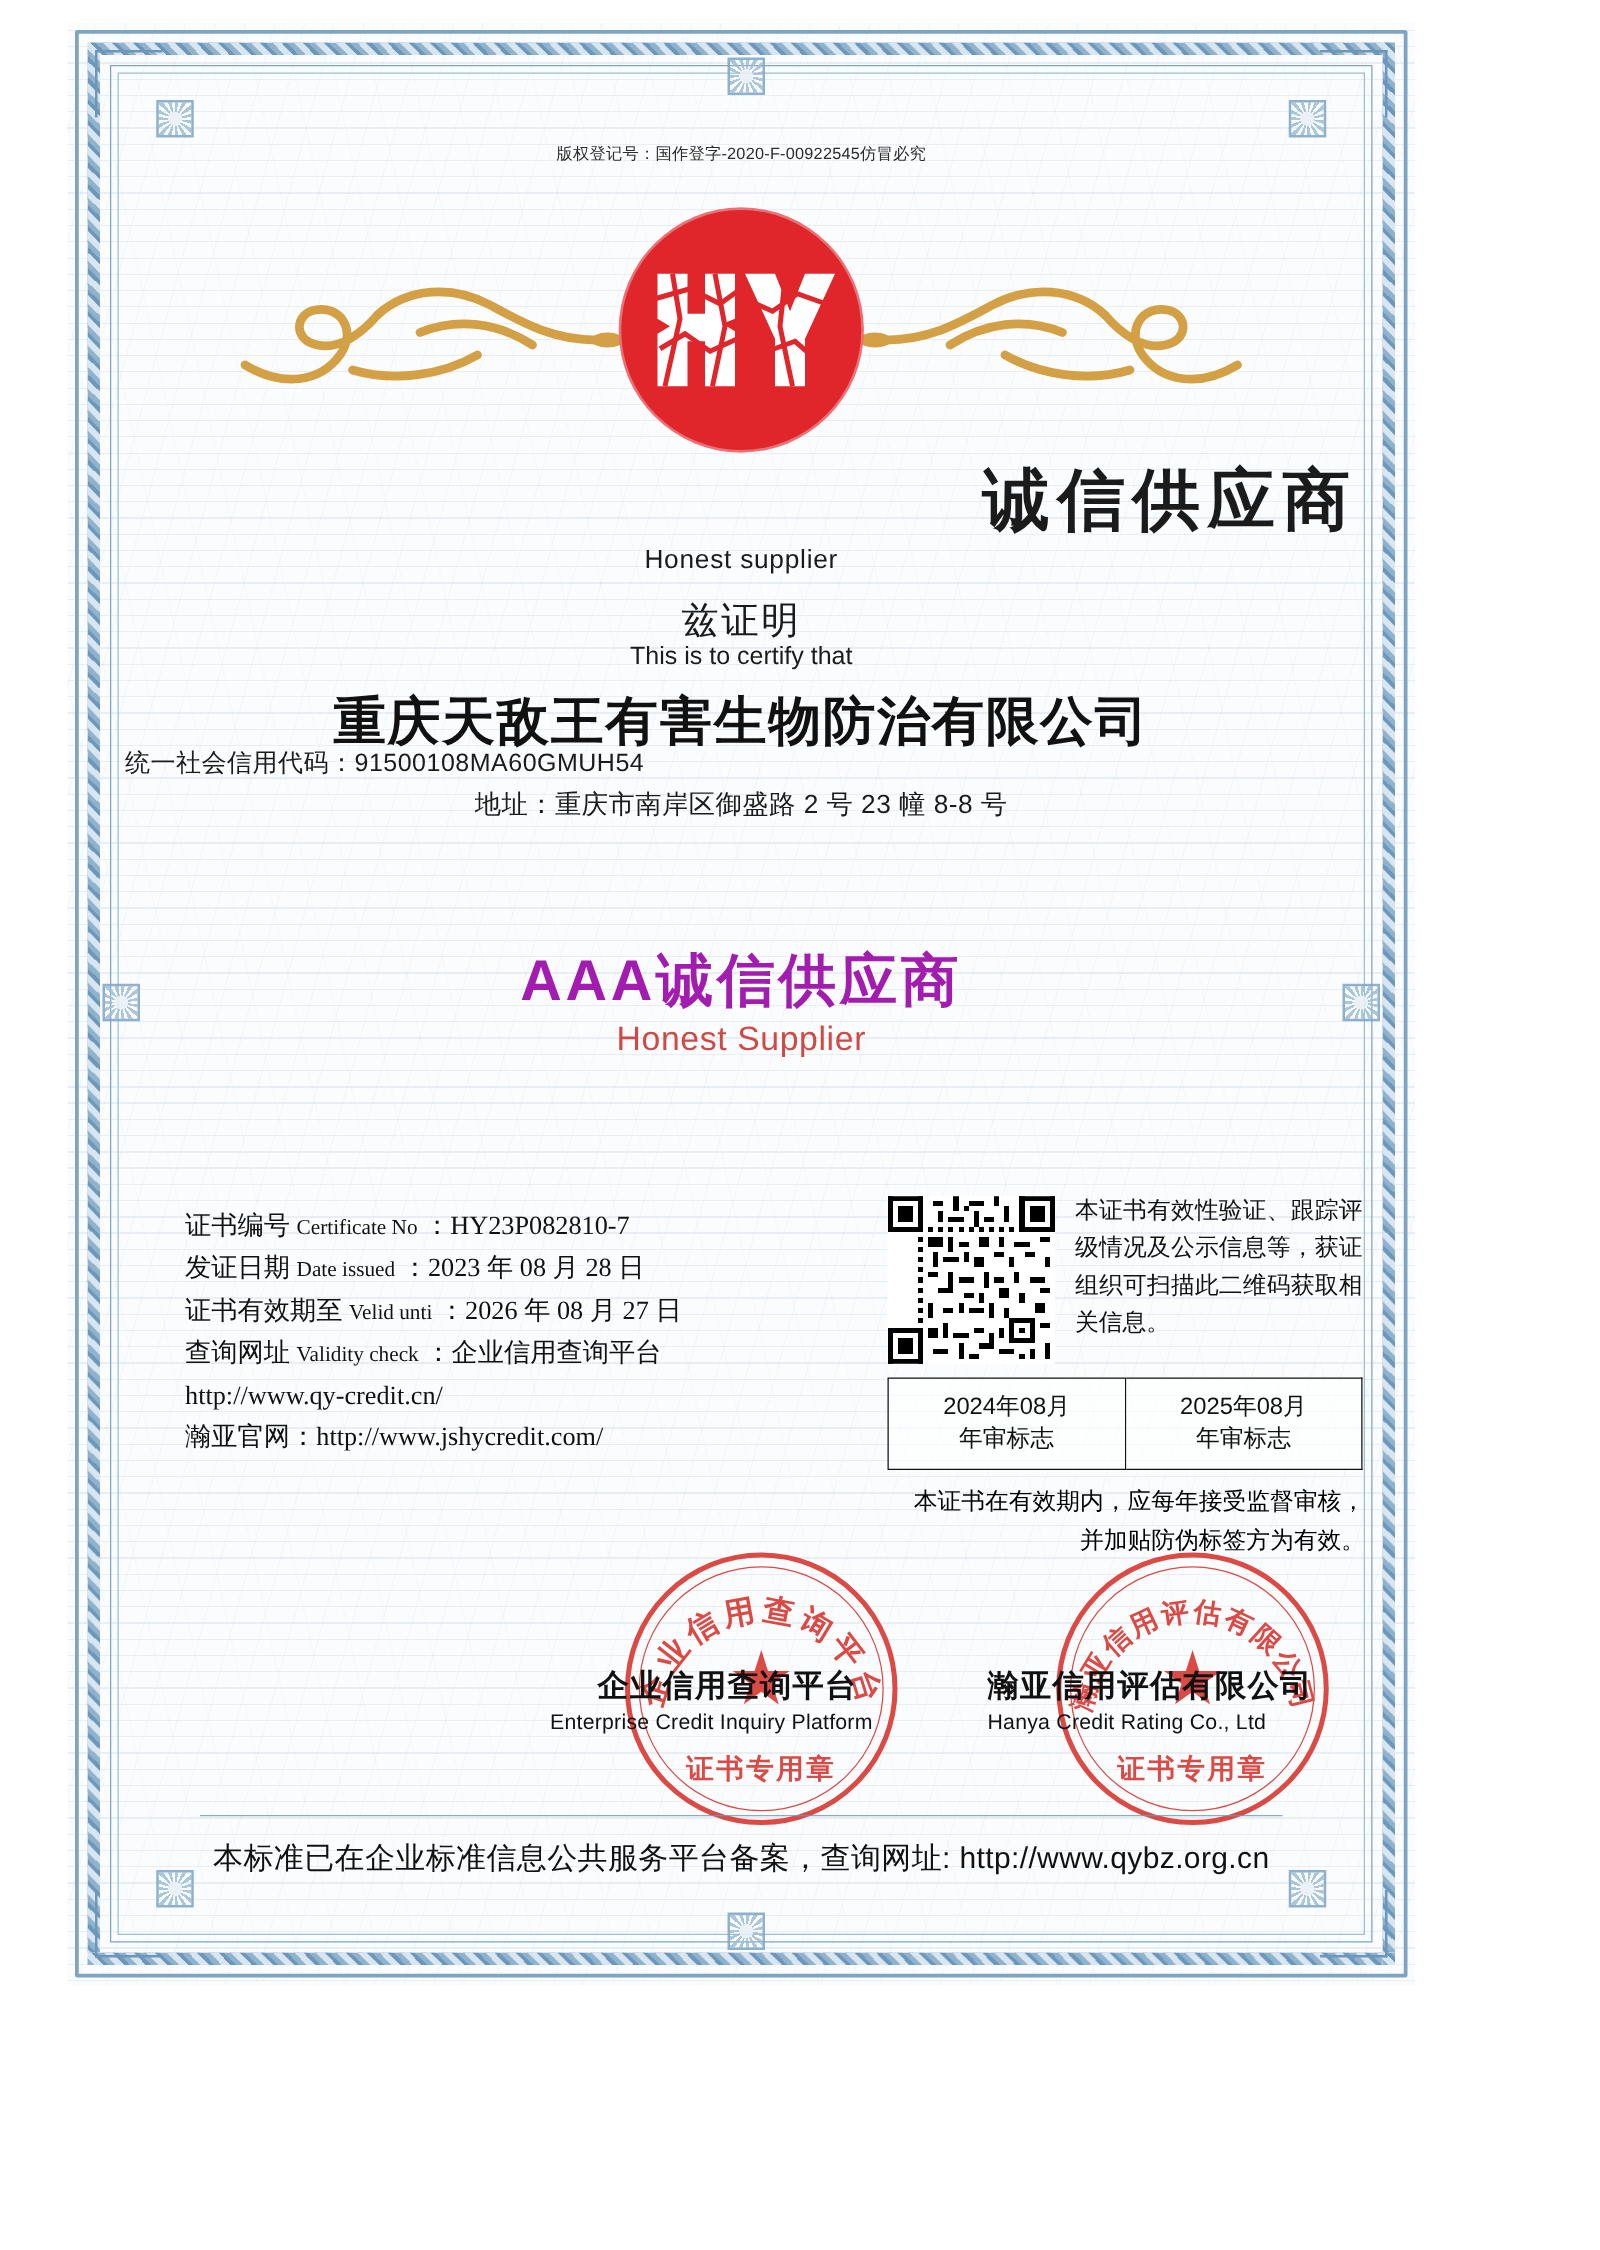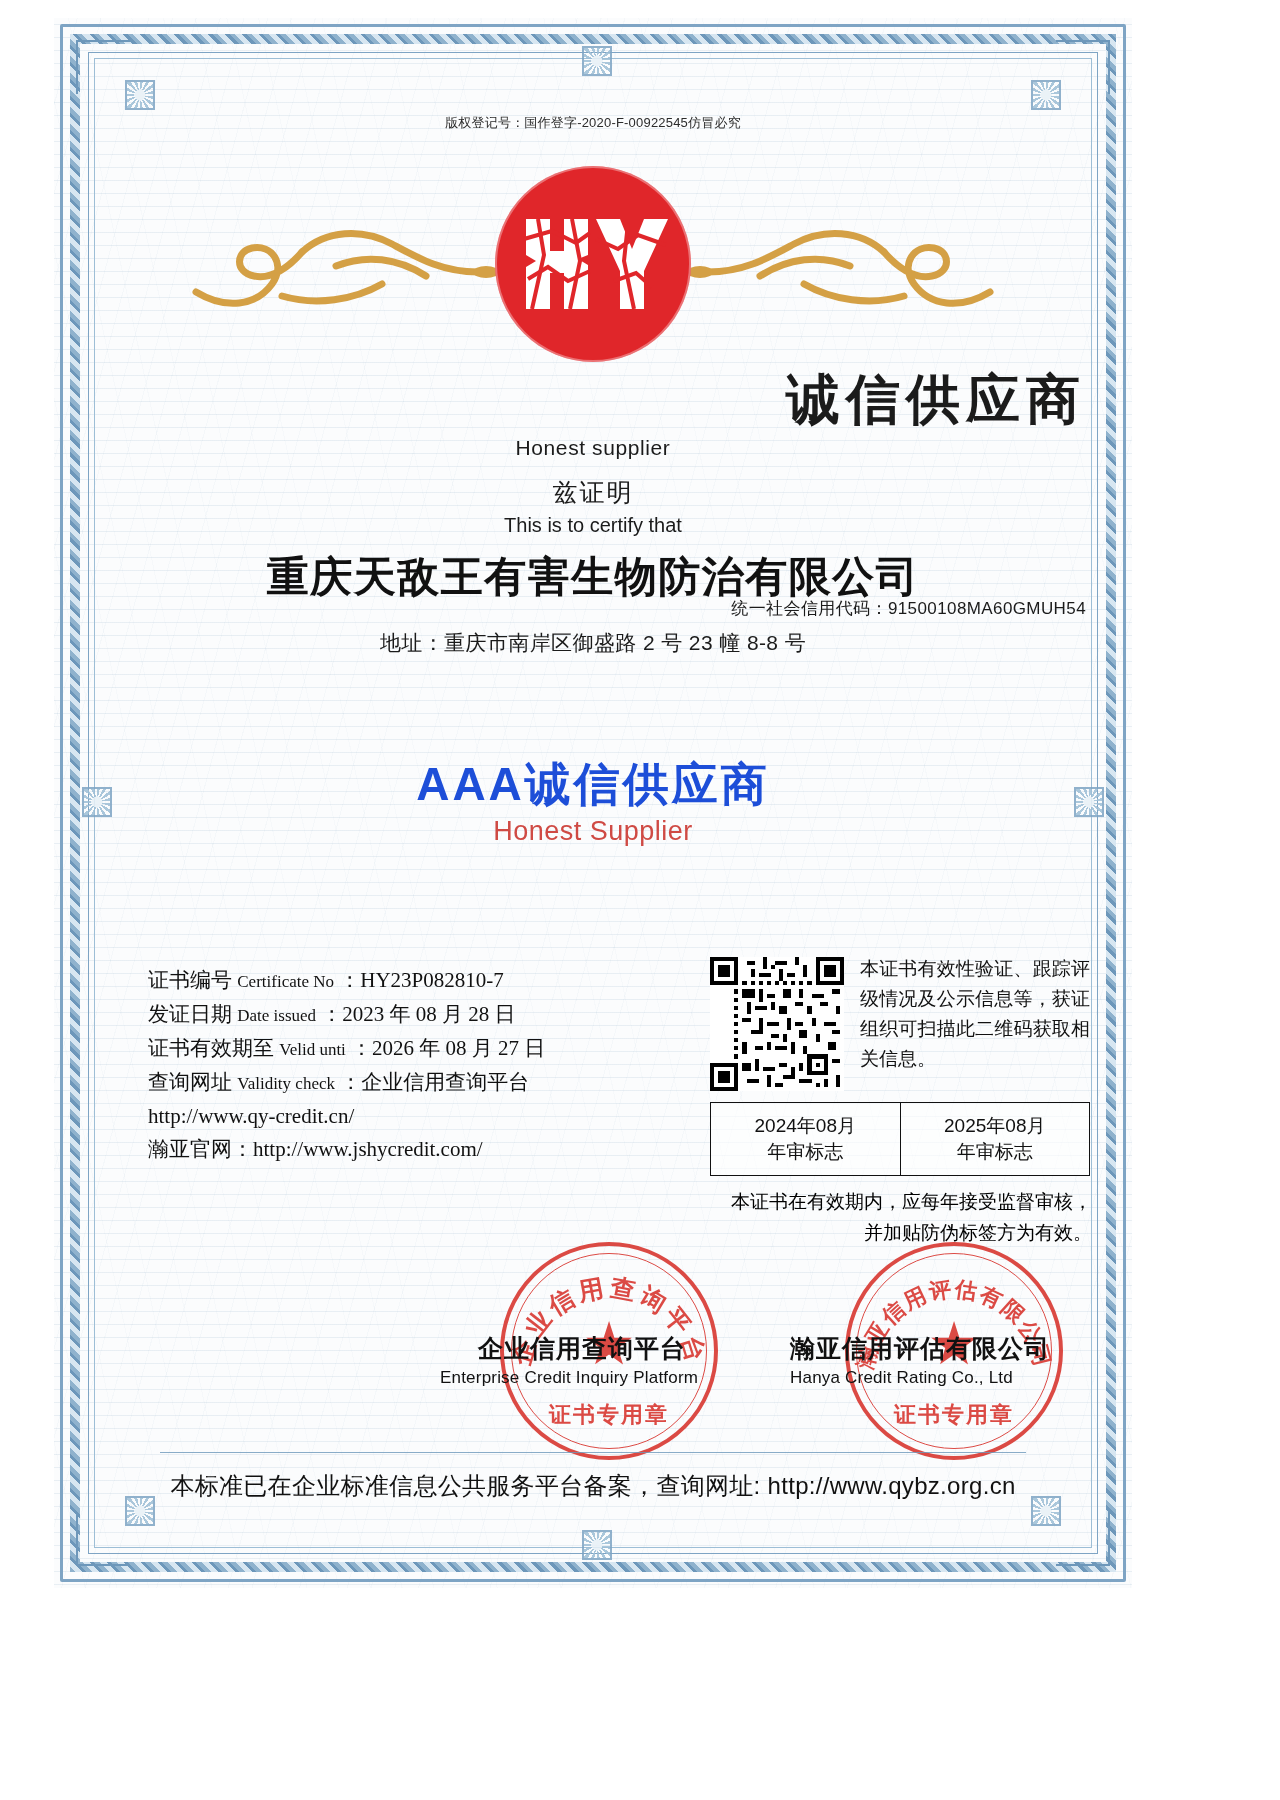--- a/index.html
+++ b/index.html
@@ -187,21 +187,21 @@
     font-size: 21px;
     color: #1b1b1b;
     letter-spacing: .6px;
   }
 
   .certify-cn {
     position: absolute;
     top: 412px;
     left: 0; right: 0;
     text-align: center;
-    font-size: 25px;
+    font-size: 30px;
     color: #1b1b1b;
     letter-spacing: 2px;
   }
   .certify-en {
     position: absolute;
     top: 450px;
     left: 0; right: 0;
     text-align: center;
     font-size: 20px;
     color: #1b1b1b;
@@ -214,22 +214,22 @@
     text-align: center;
     font-size: 42px;
     font-weight: 700;
     letter-spacing: 1.5px;
     color: #111;
   }
   .credit-code {
     position: absolute;
     top: 533px;
     left: 0; right: 0;
-    text-align: right;
-    font-size: 17px;
+    text-align: left;
+    font-size: 20px;
     color: #1b1b1b;
     letter-spacing: .4px;
   }
   .address {
     position: absolute;
     top: 565px;
     left: 0; right: 0;
     text-align: center;
     font-size: 21px;
     color: #1b1b1b;
@@ -237,21 +237,21 @@
   }
 
   .award-cn {
     position: absolute;
     top: 690px;
     left: 0; right: 0;
     text-align: center;
     font-size: 46px;
     font-weight: 700;
     letter-spacing: 3px;
-    color: #1d4ed8;
+    color: #a21caf;
   }
   .award-en {
     position: absolute;
     top: 752px;
     left: 0; right: 0;
     text-align: center;
     font-size: 27px;
     color: #cf4a44;
     letter-spacing: .5px;
   }

